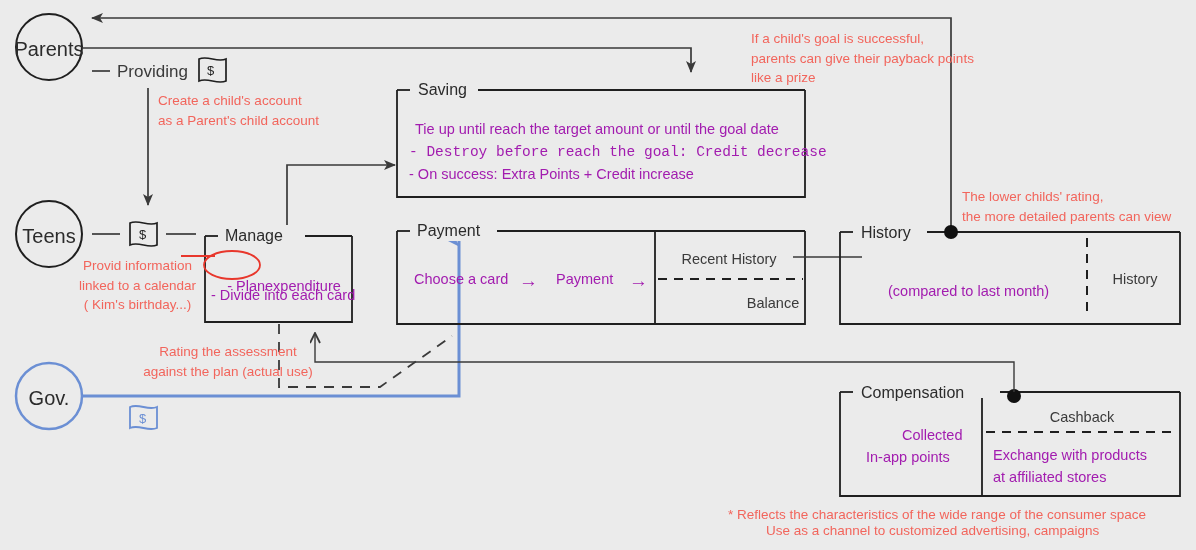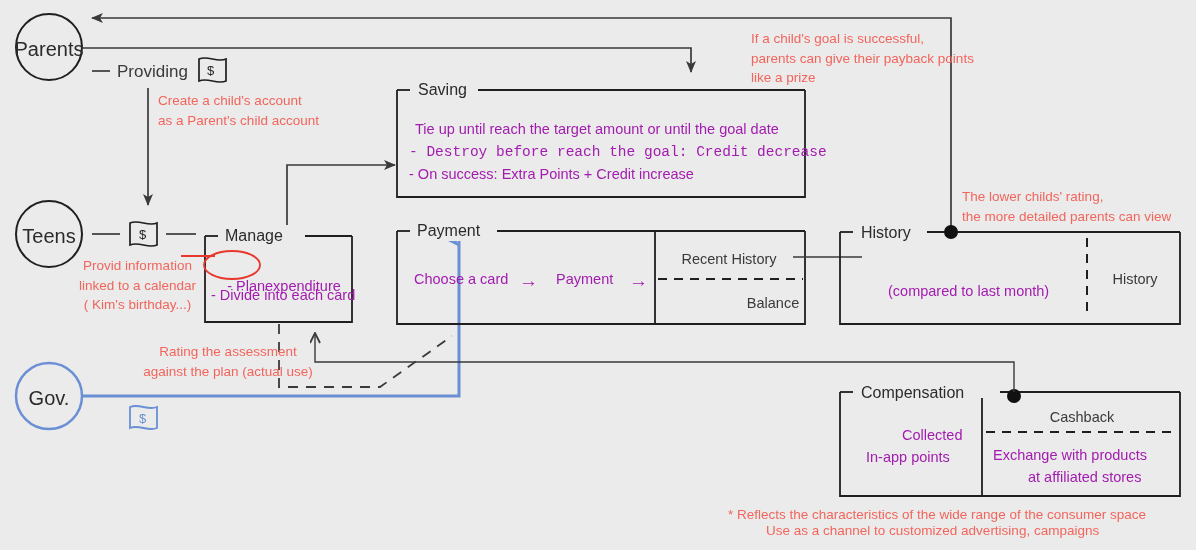--- a/index.html
+++ b/index.html
@@ -184,15 +184,15 @@
 
   <div class="txt group-title" style="left:855px; top:222px;">History</div>
   <div class="txt body-text" style="left:888px; top:282px;">(compared to last month)</div>
   <div class="txt cell-text" style="left:1090px; top:270px; width:90px; text-align:center;">History</div>
 
   <div class="txt group-title" style="left:855px; top:382px;">Compensation</div>
   <div class="txt body-text" style="left:866px; top:426px;margin-left:36px;">Collected</div>
   <div class="txt body-text" style="left:866px; top:448px;">In-app points</div>
   <div class="txt cell-text" style="left:986px; top:408px; width:192px; text-align:center;">Cashback</div>
   <div class="txt body-text" style="left:993px; top:446px;">Exchange with products</div>
-  <div class="txt body-text" style="left:993px; top:468px;margin-left:35px;">at affiliated stores</div>
+  <div class="txt body-text" style="left:993px; top:468px;">at affiliated stores</div>
 
 </div>
 
 </body></html>

